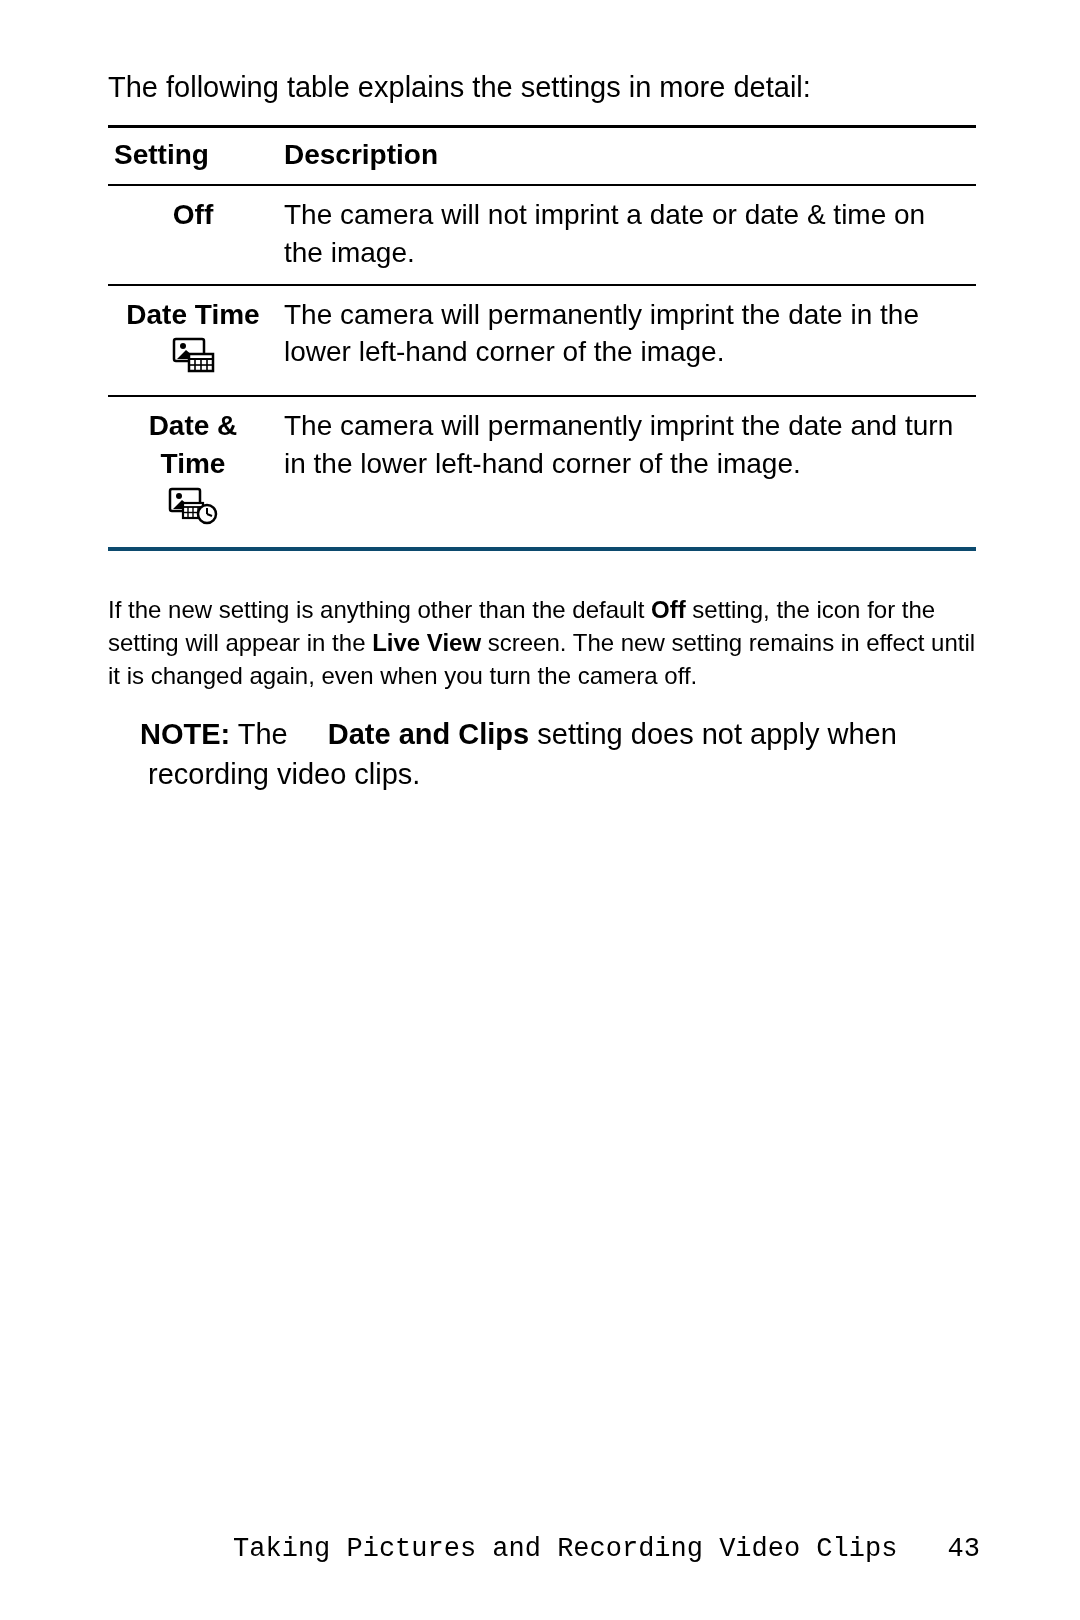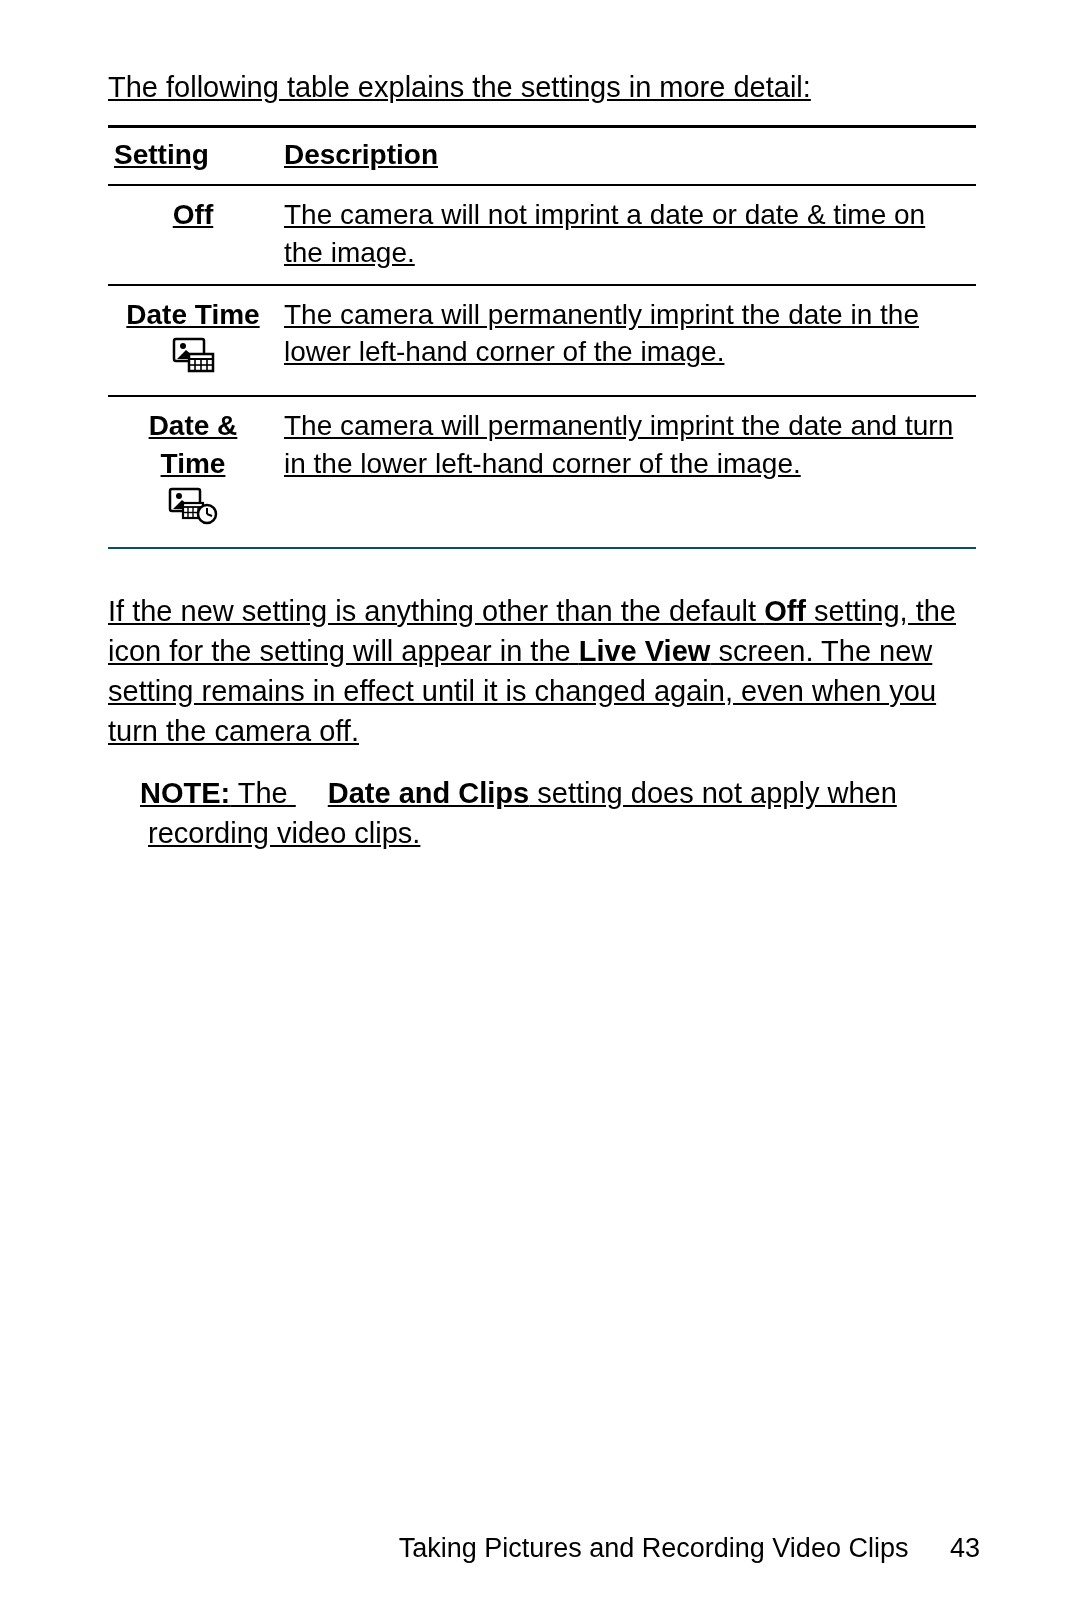--- a/index.html
+++ b/index.html
@@ -7,21 +7,20 @@
   body {
     width: 1080px;
     height: 1620px;
     background: #ffffff;
     font-family: "Futura", "Century Gothic", "Trebuchet MS", Arial, sans-serif;
     color: #000;
     position: relative;
   }
   .page {
     padding: 68px 104px 0 108px;
-    text-decoration: underline;
   }
   .intro {
     font-size: 29px;
     line-height: 1.35;
     margin: 0 0 18px 0;
     font-weight: 400;
   }
   table.settings {
     width: 100%;
     border-collapse: collapse;
@@ -37,43 +36,44 @@
     font-weight: 700;
     padding: 8px 6px 10px 6px;
     vertical-align: top;
   }
   table.settings th.col-setting { width: 170px; }
   table.settings td {
     padding: 10px 6px 12px 6px;
     vertical-align: top;
   }
   table.settings tbody tr { border-bottom: 2px solid #000; }
-  table.settings tbody tr:last-child { border-bottom: 2px solid #0c4a6e; }
+  table.settings tbody tr:last-child { border-bottom: 4px solid #0c4a6e; }
   .setting-cell { text-align: center; }
   .setting-label { font-weight: 700; display: block; }
   .setting-icon { display: inline-block; margin-top: 4px; }
   .after {
-    font-size: 29px;
+    font-size: 24px;
     line-height: 1.38;
     margin: 42px 0 12px 0;
   }
   .after b { font-weight: 700; }
   .note {
     font-size: 29px;
     line-height: 1.38;
     margin: 22px 0 0 0;
     padding-left: 40px;
     text-indent: -40px;
   }
   .note b { font-weight: 700; margin-left: 32px; }
   .footer {
     position: absolute;
     bottom: 56px;
     right: 100px;
     font-size: 27px;
+    font-family: Liberation Mono, monospace;
   }
   .footer .chapter { margin-right: 34px; }
 </style>
 </head>
 <body>
 
 <div class="page">
 
   <p class="intro">The following table explains the settings in more detail:</p>
 

